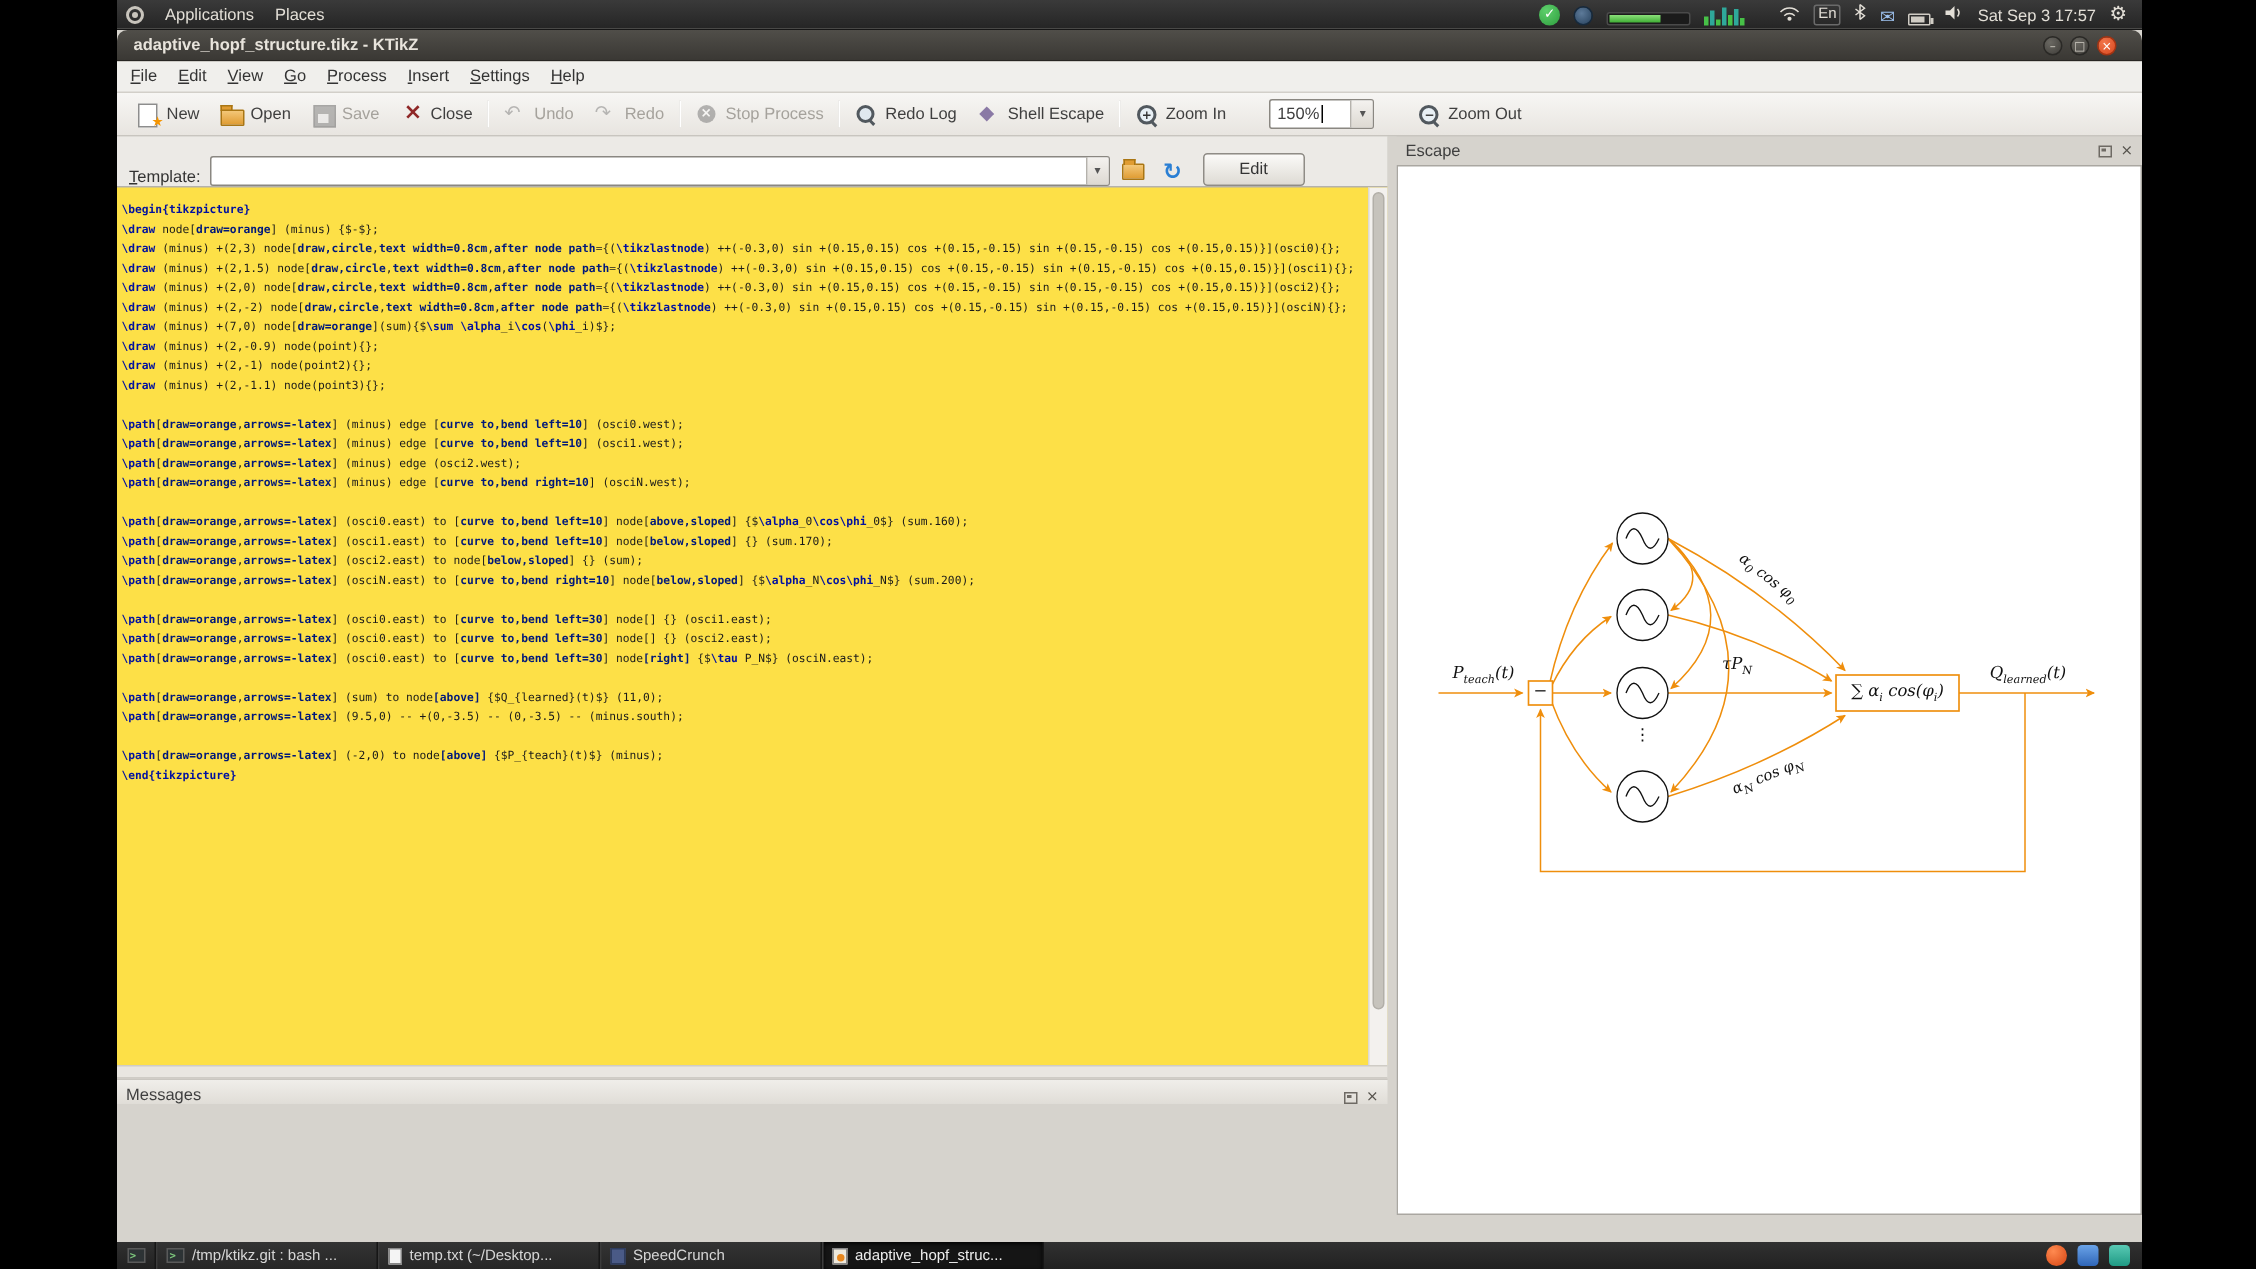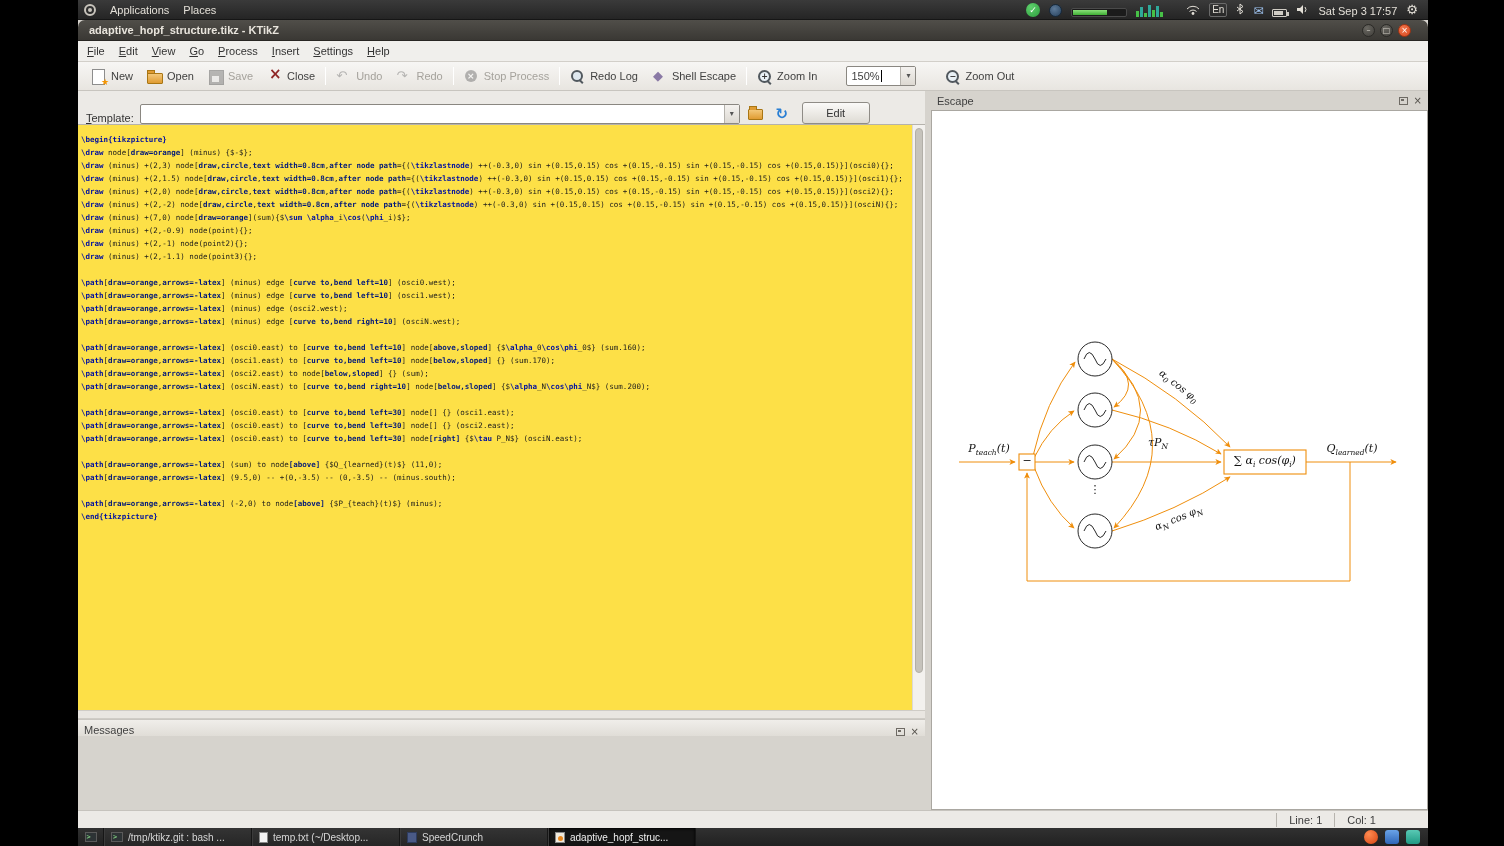--- a/index.html
+++ b/index.html
@@ -346,24 +346,20 @@
     <div class="mlabel" id="lbl-pteach">P<sub>teach</sub>(t)</div>
     <div class="mlabel" id="lbl-minus">−</div>
     <div class="mlabel sloped" id="lbl-alpha0">α<sub>0</sub> cos φ<sub>0</sub></div>
     <div class="mlabel sloped" id="lbl-alphaN">α<sub>N</sub> cos φ<sub>N</sub></div>
     <div class="mlabel" id="lbl-taupn">τP<sub>N</sub></div>
     <div class="mlabel" id="lbl-sum">∑ α<sub>i</sub> cos(φ<sub>i</sub>)</div>
     <div class="mlabel" id="lbl-qlearned">Q<sub>learned</sub>(t)</div>
     <div class="mlabel" id="lbl-dots">⋮</div>
   </div>
 
-  <div id="statusbar">
-    <span class="status-cell">Line: 1</span>
-    <span class="status-cell">Col: 1</span>
-  </div>
 
   <div id="taskbar">
     <span id="show-desktop">
         <span class="task-icon terminal-icon"></span>
       </span>
     <span id="task-buttons" style="display:flex">
         <span class="task-btn">
           <span class="task-icon terminal-icon"></span>
           <span>/tmp/ktikz.git : bash ...</span>
         </span>

